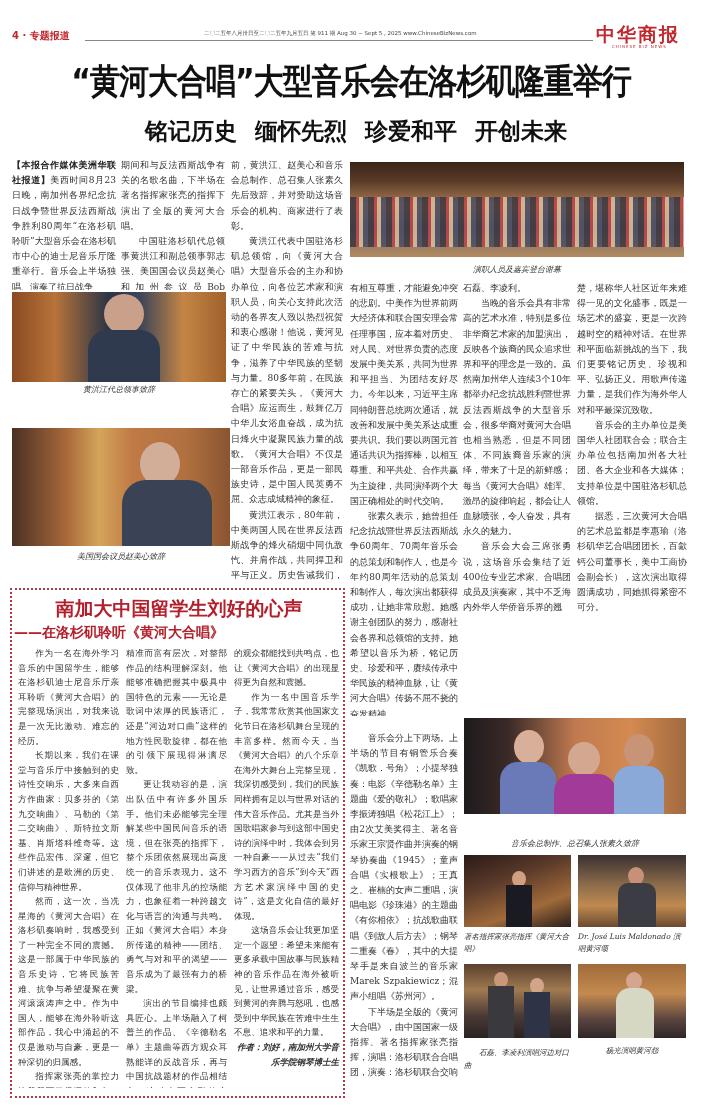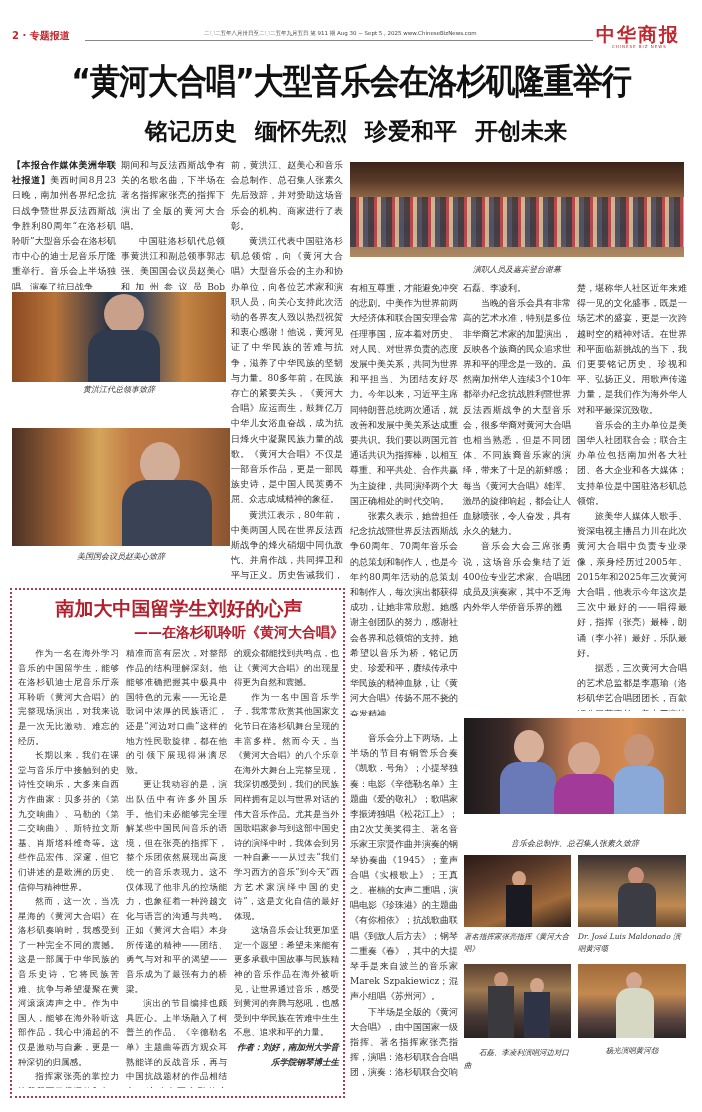--- a/index.html
+++ b/index.html
@@ -13,27 +13,27 @@
   .title{left:0;top:62px;width:702px;text-align:center;font-size:30px;font-weight:900;color:#111;font-family:"DejaVu Sans",sans-serif;letter-spacing:-1px;transform:scaleY(1.15);}
   .subtitle{left:5px;top:116px;width:702px;text-align:center;font-size:23px;font-weight:bold;color:#111;font-family:"DejaVu Serif",serif;word-spacing:10px;}
   .col{font-size:9px;line-height:15.2px;color:#333;text-align:justify;overflow:hidden;}
   .col p{margin:0;text-indent:2em;}
   .col p.noind{text-indent:0;}
   .lead{font-weight:bold;color:#222;font-family:"DejaVu Sans",sans-serif;}
   .photo{overflow:hidden;}
   .caption{font-size:8px;color:#333;text-align:center;font-family:"DejaVu Serif",serif;font-style:italic;}
   .box{left:10px;top:588px;width:335px;height:510px;border:2px dotted #b03a48;box-sizing:border-box;}
   .box-title{left:14px;top:596px;width:330px;text-align:center;font-size:19px;font-weight:bold;color:#b3202c;font-family:"DejaVu Serif",serif;}
-  .box-sub{left:14px;top:624px;width:330px;text-align:right;font-size:14px;font-weight:bold;color:#b3202c;font-family:"DejaVu Sans",sans-serif;}
+  .box-sub{left:14px;top:624px;width:330px;text-align:left;font-size:14px;font-weight:bold;color:#b3202c;font-family:"DejaVu Sans",sans-serif;}
   .author{font-size:8.5px;color:#333;font-weight:bold;font-style:italic;text-align:right;line-height:15px;}
 </style>
 </head>
 <body>
 
-<div class="abs hdr-left">2 · 专题报道</div>
+<div class="abs hdr-left">4 · 专题报道</div>
 <div class="abs hdr-line"></div>
 <div class="abs hdr-mid" style="background:#fff;padding:0 4px;">二〇二五年八月卅日至二〇二五年九月五日  第 911 期  Aug 30 ~ Sept 5 , 2025   www.ChineseBizNews.com</div>
 <div class="abs logo">中华商报</div>
 <div class="abs logo-sub">CHINESE BIZ NEWS</div>
 
 <div class="abs title">“黄河大合唱”大型音乐会在洛杉矶隆重举行</div>
 <div class="abs subtitle">铭记历史  缅怀先烈  珍爱和平  开创未来</div>
 
 <div class="abs col" style="left:12px;top:158px;width:104px;height:132px;">
   <p class="noind"><span class="lead">【本报合作媒体美洲华联社报道】</span><span>美西时间8月23日晚，南加州各界纪念抗日战争暨世界反法西斯战争胜利80周年“在洛杉矶聆听”大型音乐会在洛杉矶市中心的迪士尼音乐厅隆重举行。音乐会上半场独唱、演奏了抗日战争</span></p>
@@ -71,21 +71,20 @@
 
 </div>
 <div class="abs col" style="left:463px;top:281px;width:108px;height:430px;">
   <p class="noind">石磊、李凌利。</p>
   <p>当晚的音乐会具有非常高的艺术水准，特别是多位非华裔艺术家的加盟演出，反映各个族裔的民众追求世界和平的理念是一致的。虽然南加州华人连续3个10年都举办纪念抗战胜利暨世界反法西斯战争的大型音乐会，很多华裔对黄河大合唱也相当熟悉，但是不同团体、不同族裔音乐家的演绎，带来了十足的新鲜感；每当《黄河大合唱》雄浑、激昂的旋律响起，都会让人血脉喷张，令人奋发，具有永久的魅力。</p>
   <p>音乐会大会三席张勇说，这场音乐会集结了近400位专业艺术家、合唱团成员及演奏家，其中不乏海内外华人华侨音乐界的翘</p>
 </div>
 <div class="abs col" style="left:577px;top:281px;width:110px;height:430px;">
   <p class="noind">楚，堪称华人社区近年来难得一见的文化盛事，既是一场艺术的盛宴，更是一次跨越时空的精神对话。在世界和平面临新挑战的当下，我们更要铭记历史、珍视和平、弘扬正义。用歌声传递力量，是我们作为海外华人对和平最深沉致敬。</p>
   <p>音乐会的主办单位是美国华人社团联合会；联合主办单位包括南加州各大社团、各大企业和各大媒体；支持单位是中国驻洛杉矶总领馆。</p>
-  <p>旅美华人媒体人歌手、资深电视主播吕力川在此次黄河大合唱中负责专业录像，亲身经历过2005年、2015年和2025年三次黄河大合唱，他表示今年这次是三次中最好的——唱得最好，指挥（张亮）最棒，朗诵（李小祥）最好，乐队最好。</p>
   <p>据悉，三次黄河大合唱的艺术总监都是李惠瑜（洛杉矶华艺合唱团团长，百歙钙公司董事长，美中工商协会副会长），这次演出取得圆满成功，同她抓得紧密不可分。</p>
 </div>
 
 <div class="abs col" style="left:350px;top:731px;width:108px;height:352px;">
   <p>音乐会分上下两场。上半场的节目有铜管乐合奏《凯歌．号角》；小提琴独奏：电影《辛德勒名单》主题曲《爱的敬礼》；歌唱家李振涛独唱《松花江上》；由2次艾美奖得主、著名音乐家王宗贤作曲并演奏的钢琴协奏曲《1945》；童声合唱《实根歌上》；王真之、崔楠的女声二重唱，演唱电影《珍珠港》的主题曲《有你相依》；抗战歌曲联唱《到敌人后方去》；钢琴二重奏《春》，其中的大提琴手是来自波兰的音乐家Marek Szpakiewicz；混声小组唱《苏州河》。</p>
   <p>下半场是全版的《黄河大合唱》，由中国国家一级指挥、著名指挥家张亮指挥，演唱：洛杉矶联合合唱团，演奏：洛杉矶联合交响乐团乐团，朗诵：李小祥，男声独唱：Dr.José Luis Maldonado，女声独唱：杨光，琵琶：刘玉，对唱</p>
 </div>
 
 <div class="abs photo" style="left:464px;top:718px;width:222px;height:96px;background:linear-gradient(90deg,#1e1a1c 0%,#3a2a28 20%,#c07a50 50%,#d48a50 75%,#a06a40 100%);">
   <div style="position:absolute;left:50px;top:12px;width:30px;height:34px;border-radius:50%;background:#d8b09a;"></div>

